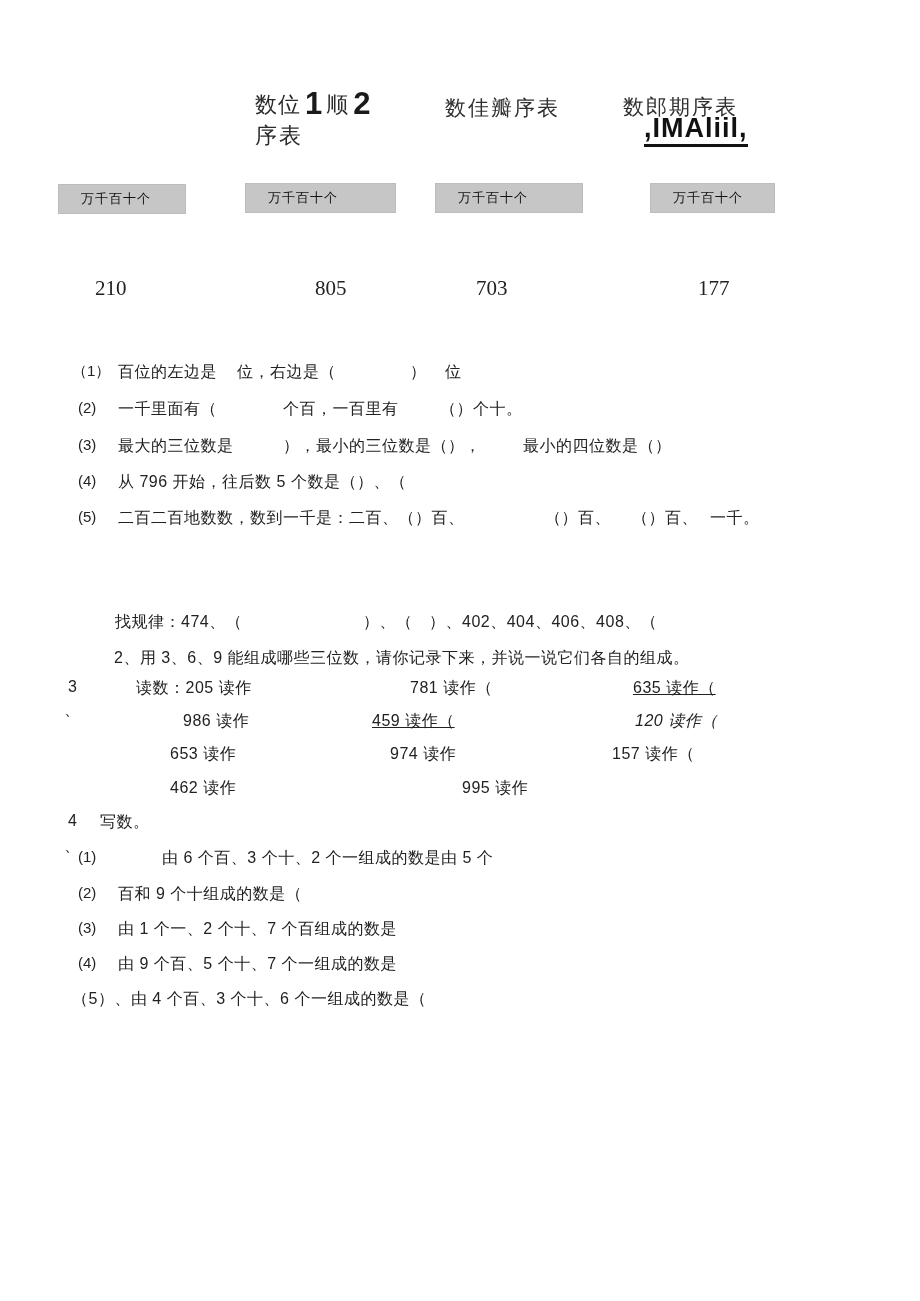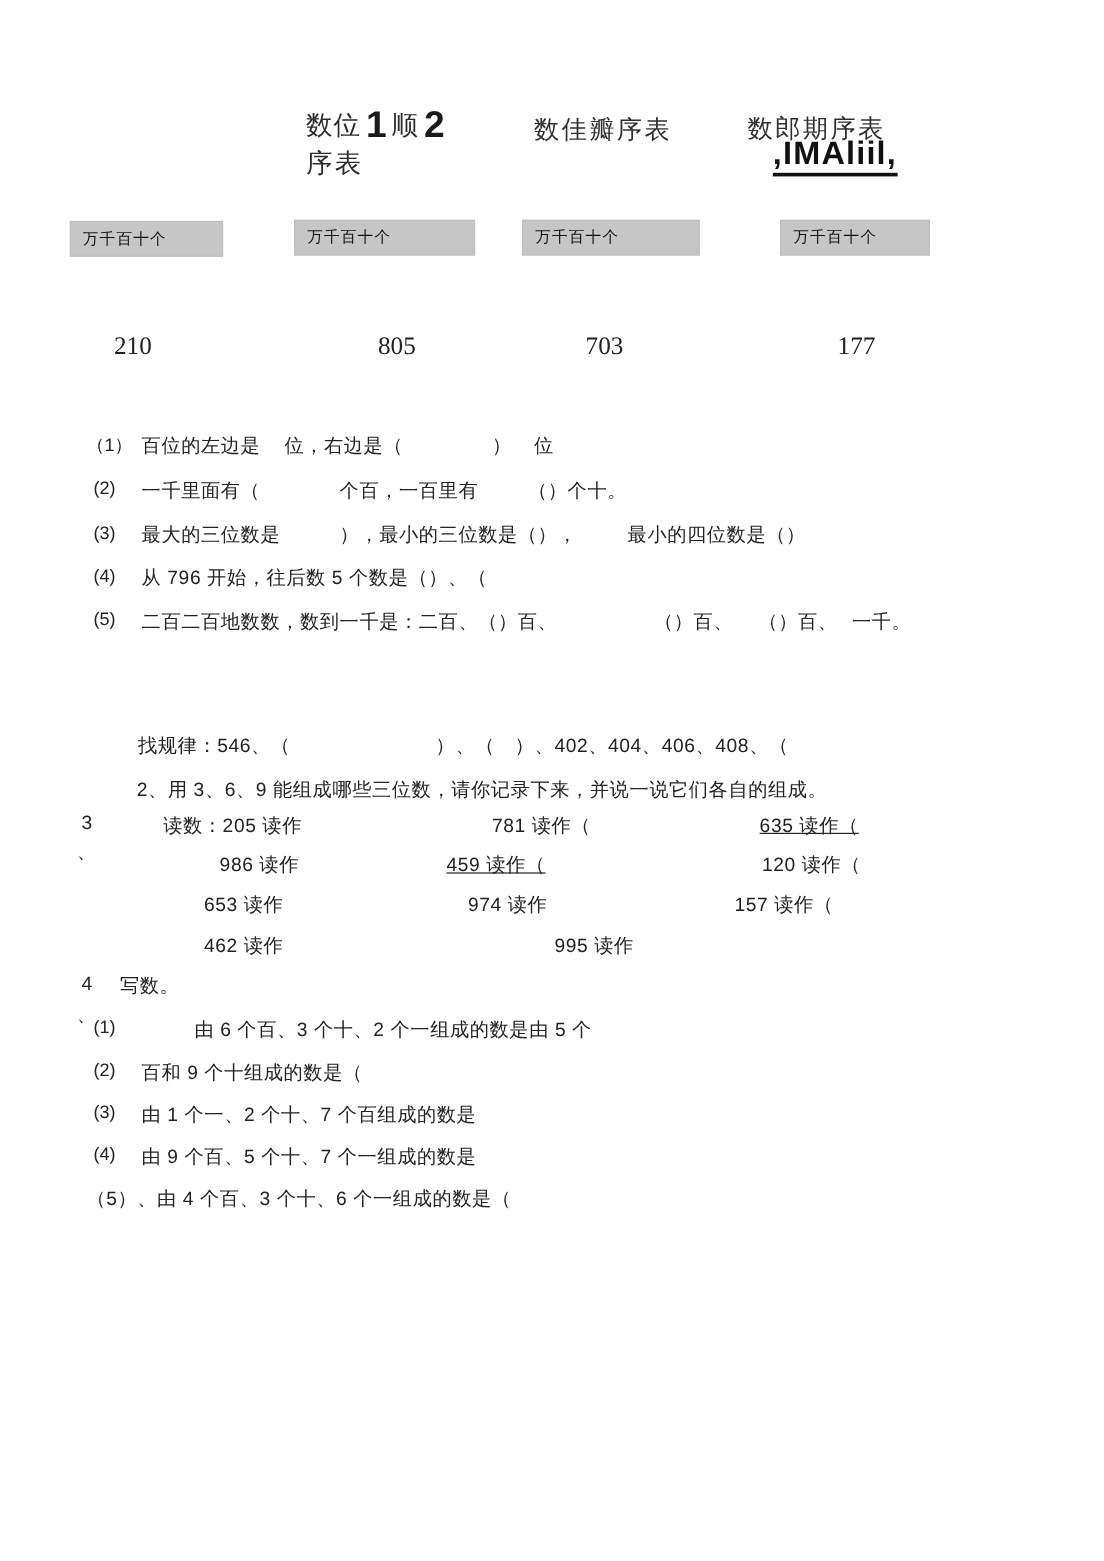--- a/index.html
+++ b/index.html
@@ -21,21 +21,21 @@
     font-size:27px;font-weight:bold;color:#111;
     border-bottom:3px solid #111;letter-spacing:1px;
     font-family:"Liberation Sans",sans-serif;
   }
   
   .pv-box{
     position:absolute;height:30px;
     background:#c6c6c6;
     box-shadow:inset 0 0 0 1px #bdbdbd;
     display:flex;align-items:center;
-    padding-left:11px;box-sizing:border-box;
+    padding-left:23px;box-sizing:border-box;
     font-size:13px;color:#111;letter-spacing:1px;
   }
   
   .big-num{
     font-family:"Liberation Serif",serif;
     font-size:21px;color:#222;
   }
   
   .q{font-size:16px;color:#222;letter-spacing:0.5px;}
   .q-num{font-size:15px;color:#222;}
@@ -61,21 +61,21 @@
 </div>
 <div class="pv-box" style="left:435px;top:183px;width:148px;">
   <span>万千百十个</span>
 </div>
 <div class="pv-box" style="left:650px;top:183px;width:125px;">
   <span>万千百十个</span>
 </div>
 
 <div class="abs big-num" style="left:95px;top:276px;">210</div>
 <div class="abs big-num" style="left:315px;top:276px;">805</div>
-<div class="abs big-num" style="left:488px;top:276px;">703</div>
+<div class="abs big-num" style="left:476px;top:276px;">703</div>
 <div class="abs big-num" style="left:698px;top:276px;">177</div>
 
 <div>
   <span class="abs q-num" style="left:72px;top:362px;">（1）</span>
   <span class="abs q" style="left:118px;top:362px;">百位的左边是</span>
   <span class="abs q" style="left:237px;top:362px;">位，右边是（</span>
   <span class="abs q" style="left:410px;top:362px;">）</span>
   <span class="abs q" style="left:445px;top:362px;">位</span>
 </div>
 
@@ -100,37 +100,37 @@
 
 <div>
   <span class="abs q-num" style="left:78px;top:508px;">(5)</span>
   <span class="abs q" style="left:118px;top:508px;">二百二百地数数，数到一千是：二百、（）百、</span>
   <span class="abs q" style="left:545px;top:508px;">（）百、</span>
   <span class="abs q" style="left:632px;top:508px;">（）百、</span>
   <span class="abs q" style="left:710px;top:508px;">一千。</span>
 </div>
 
 <div>
-  <span class="abs q" style="left:115px;top:612px;">找规律：546、（</span>
+  <span class="abs q" style="left:115px;top:612px;">找规律：474、（</span>
   <span class="abs q" style="left:363px;top:612px;">）、（　）、402、404、406、408、（</span>
 </div>
 
 <div class="abs q" style="left:66px;top:648px;margin-left:48px;">2、用 3、6、9 能组成哪些三位数，请你记录下来，并说一说它们各自的组成。</div>
 
 <div>
   <span class="abs q" style="left:68px;top:678px;">3</span>
   <span class="abs q" style="left:64px;top:700px;">、</span>
 
   <span class="abs q" style="left:136px;top:678px;">读数：205 读作</span>
   <span class="abs q" style="left:410px;top:678px;">781 读作（</span>
   <span class="abs q" style="left:633px;top:678px;text-decoration:underline;">635 读作（</span>
 
   <span class="abs q" style="left:183px;top:711px;">986 读作</span>
   <span class="abs q" style="left:372px;top:711px;text-decoration:underline;">459 读作（</span>
-  <span class="abs q" style="left:635px;top:711px;">120 读作（</span>
+  <span class="abs q" style="left:635px;top:711px;font-style:italic;">120 读作（</span>
 
   <span class="abs q" style="left:170px;top:744px;">653 读作</span>
   <span class="abs q" style="left:390px;top:744px;">974 读作</span>
   <span class="abs q" style="left:612px;top:744px;">157 读作（</span>
 
   <span class="abs q" style="left:170px;top:778px;">462 读作</span>
   <span class="abs q" style="left:462px;top:778px;">995 读作</span>
 </div>
 
 <div>

